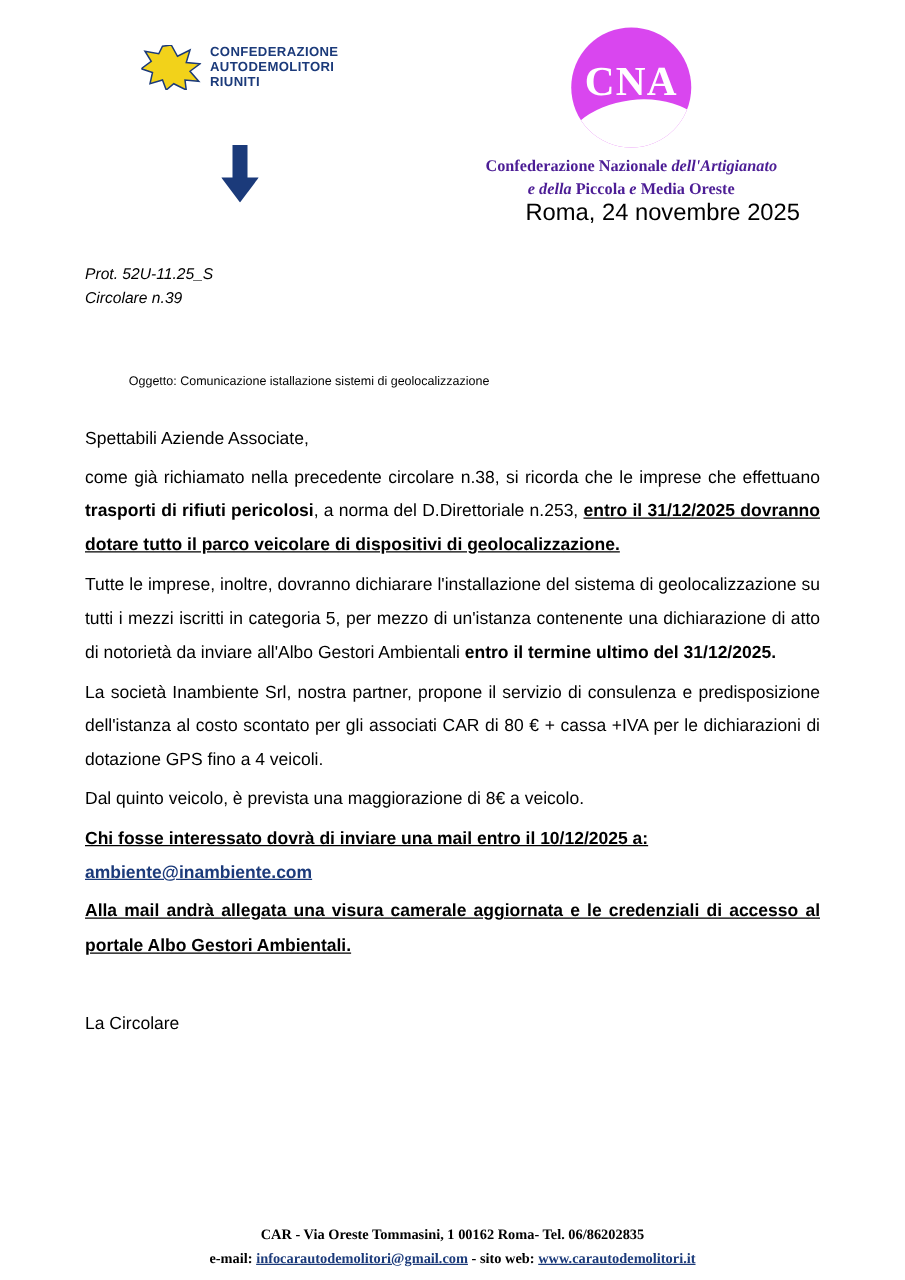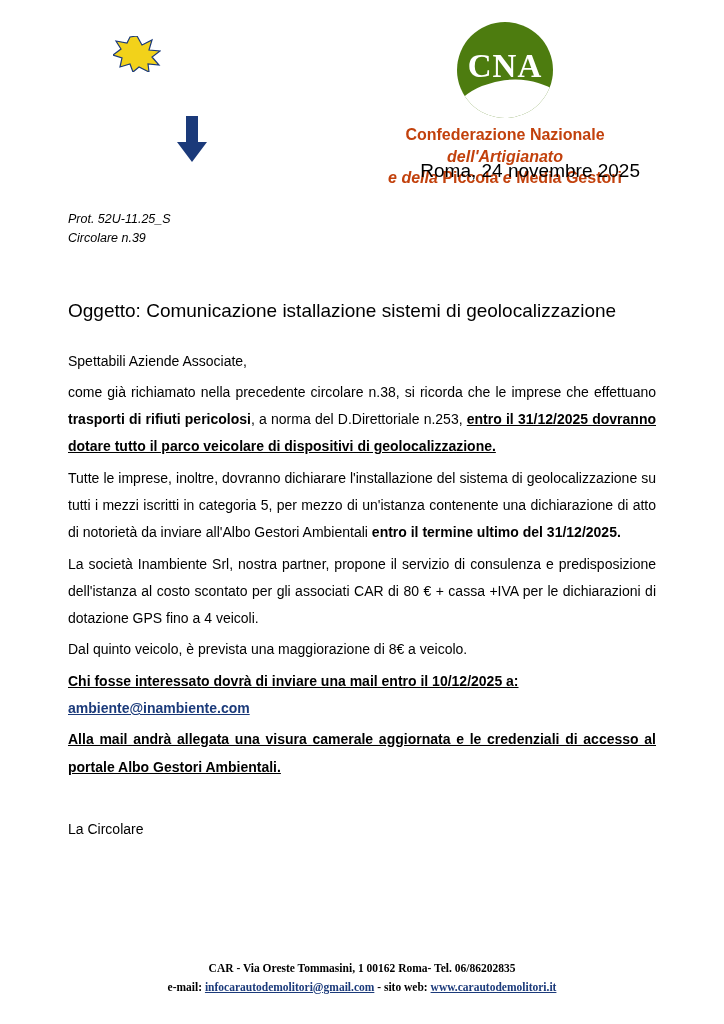--- a/index.html
+++ b/index.html
@@ -82,21 +82,21 @@
     position: absolute;
     right: 6px;
     top: 22px;
     width: 290px;
     text-align: center;
   }
   .cna-badge {
     width: 96px;
     height: 96px;
     border-radius: 50%;
-    background: #4d7c0f;
+    background: #d946ef;
     margin: 0 auto;
     position: relative;
     overflow: hidden;
   }
   .cna-badge .cna-word {
     position: absolute;
     left: 0;
     right: 0;
     top: 26px;
     font-family: "Liberation Serif", serif;
@@ -110,23 +110,23 @@
     left: -10px;
     top: 58px;
     width: 120px;
     height: 44px;
     background: #ffffff;
     border-radius: 60px 60px 0 0 / 40px 40px 0 0;
     transform: rotate(-7deg);
   }
   .cna-sub {
     margin-top: 6px;
-    font-family: Liberation Sans, sans-serif;
-    font-size: 16px;
-    color: #c2410c;
+    font-family: Liberation Serif, serif;
+    font-size: 13px;
+    color: #4c1d95;
     font-weight: bold;
     line-height: 1.35;
   }
   .cna-sub i {
     font-style: italic;
     font-weight: bold;
   }
 
   .city-date {
     position: absolute;
@@ -141,21 +141,22 @@
     margin-top: 30px;
     margin-left: 0;
     font-size: 12.5px;
     font-style: italic;
     line-height: 1.5;
   }
 
   
   .subject {
     margin-top: 52px;
-    font-size: 19px;
+    font-size: 10px;
+    margin-left: 35px;
   }
 
   .body-text {
     margin-top: 26px;
     font-size: 14px;
     line-height: 1.95;
   }
   .body-text p {
     margin: 0 0 0 0;
     text-align: justify;
@@ -170,21 +171,21 @@
   .signature {
     margin-top: 40px;
     font-size: 14px;
   }
 
   
   .footer {
     position: absolute;
     left: 0;
     right: 0;
-    bottom: 28px;
+    bottom: 8px;
     text-align: center;
     font-family: "Liberation Serif", serif;
     font-size: 11.5px;
     font-weight: bold;
     line-height: 1.6;
     color: #000;
   }
   .footer .line2 { color: #1b3a7a; }
   .footer a {
     color: #1b3a7a;
@@ -202,39 +203,44 @@
 <div class="page">
 
   <div class="header">
 
     <div class="car-logo">
       <div class="car-burst">
         <svg width="48" height="36" viewBox="0 0 48 36" aria-hidden="true">
           <polygon points="24,0 29,9 39,4 36,14 47,15 39,21 46,29 35,28 36,36 26,31 20,36 17,28 7,31 9,22 0,19 8,13 3,5 14,7 17,1" fill="#F2D21A" stroke="#1B3A7A" stroke-width="1.2"></polygon>
         </svg>
       </div>
+      <div class="conf-lines">
+        <div>CONFEDERAZIONE</div>
+        <div>AUTODEMOLITORI</div>
+        <div>RIUNITI</div>
+      </div>
       <div class="arrow-down">
         <svg width="30" height="46" viewBox="0 0 30 46" aria-hidden="true">
           <rect x="9" y="0" width="12" height="28" fill="#1B3A7A"></rect>
           <polygon points="0,26 30,26 15,46" fill="#1B3A7A"></polygon>
         </svg>
       </div>
     </div>
 
     <div class="cna-logo">
       <div class="cna-badge">
         <div class="swoosh"></div>
         <div class="cna-word">CNA</div>
       </div>
       <div class="cna-sub">
         <div>
           <span>Confederazione Nazionale </span><i>dell'Artigianato</i>
         </div>
         <div>
-          <i>e della </i><span>Piccola </span><i>e </i><span>Media Gestori</span>
+          <i>e della </i><span>Piccola </span><i>e </i><span>Media Oreste</span>
         </div>
       </div>
     </div>
 
     <div class="city-date">Roma, 24 novembre 2025</div>
   </div>
 
   <div class="prot">
     <div>Prot.  52U-11.25_S</div>
     <div>Circolare n.39</div>

